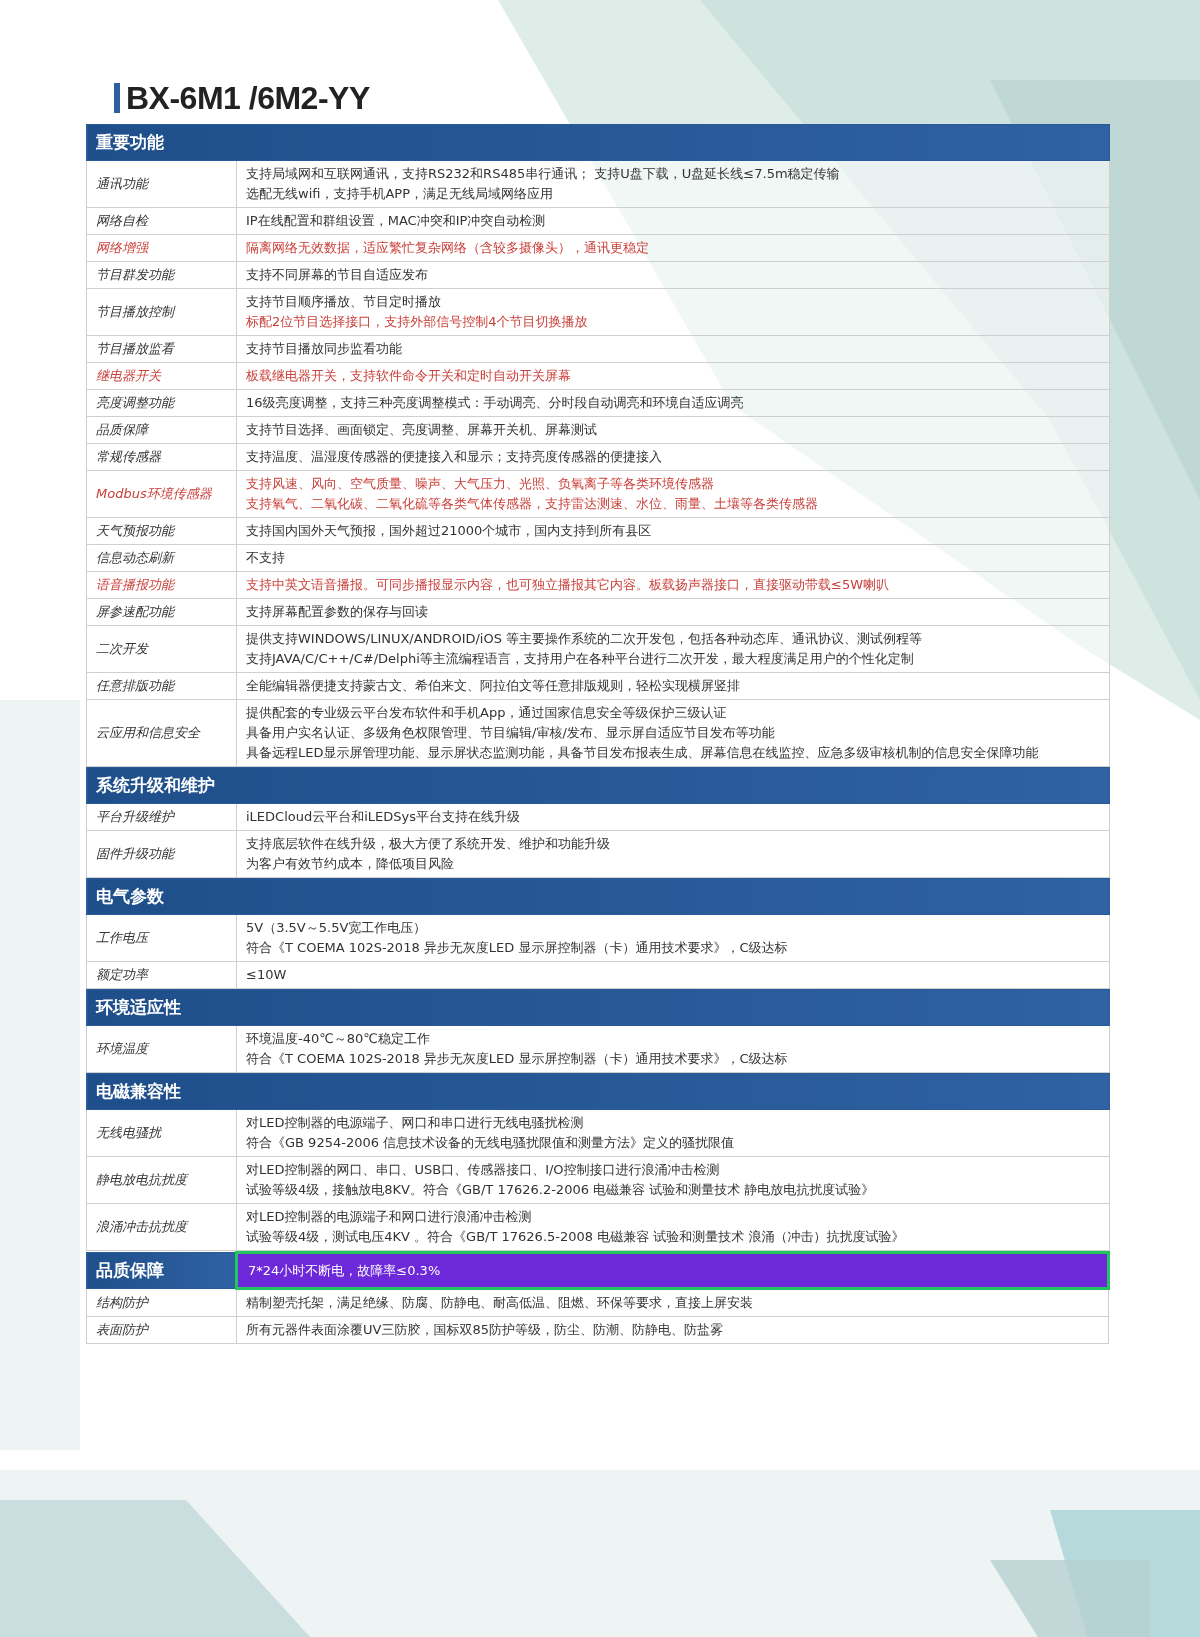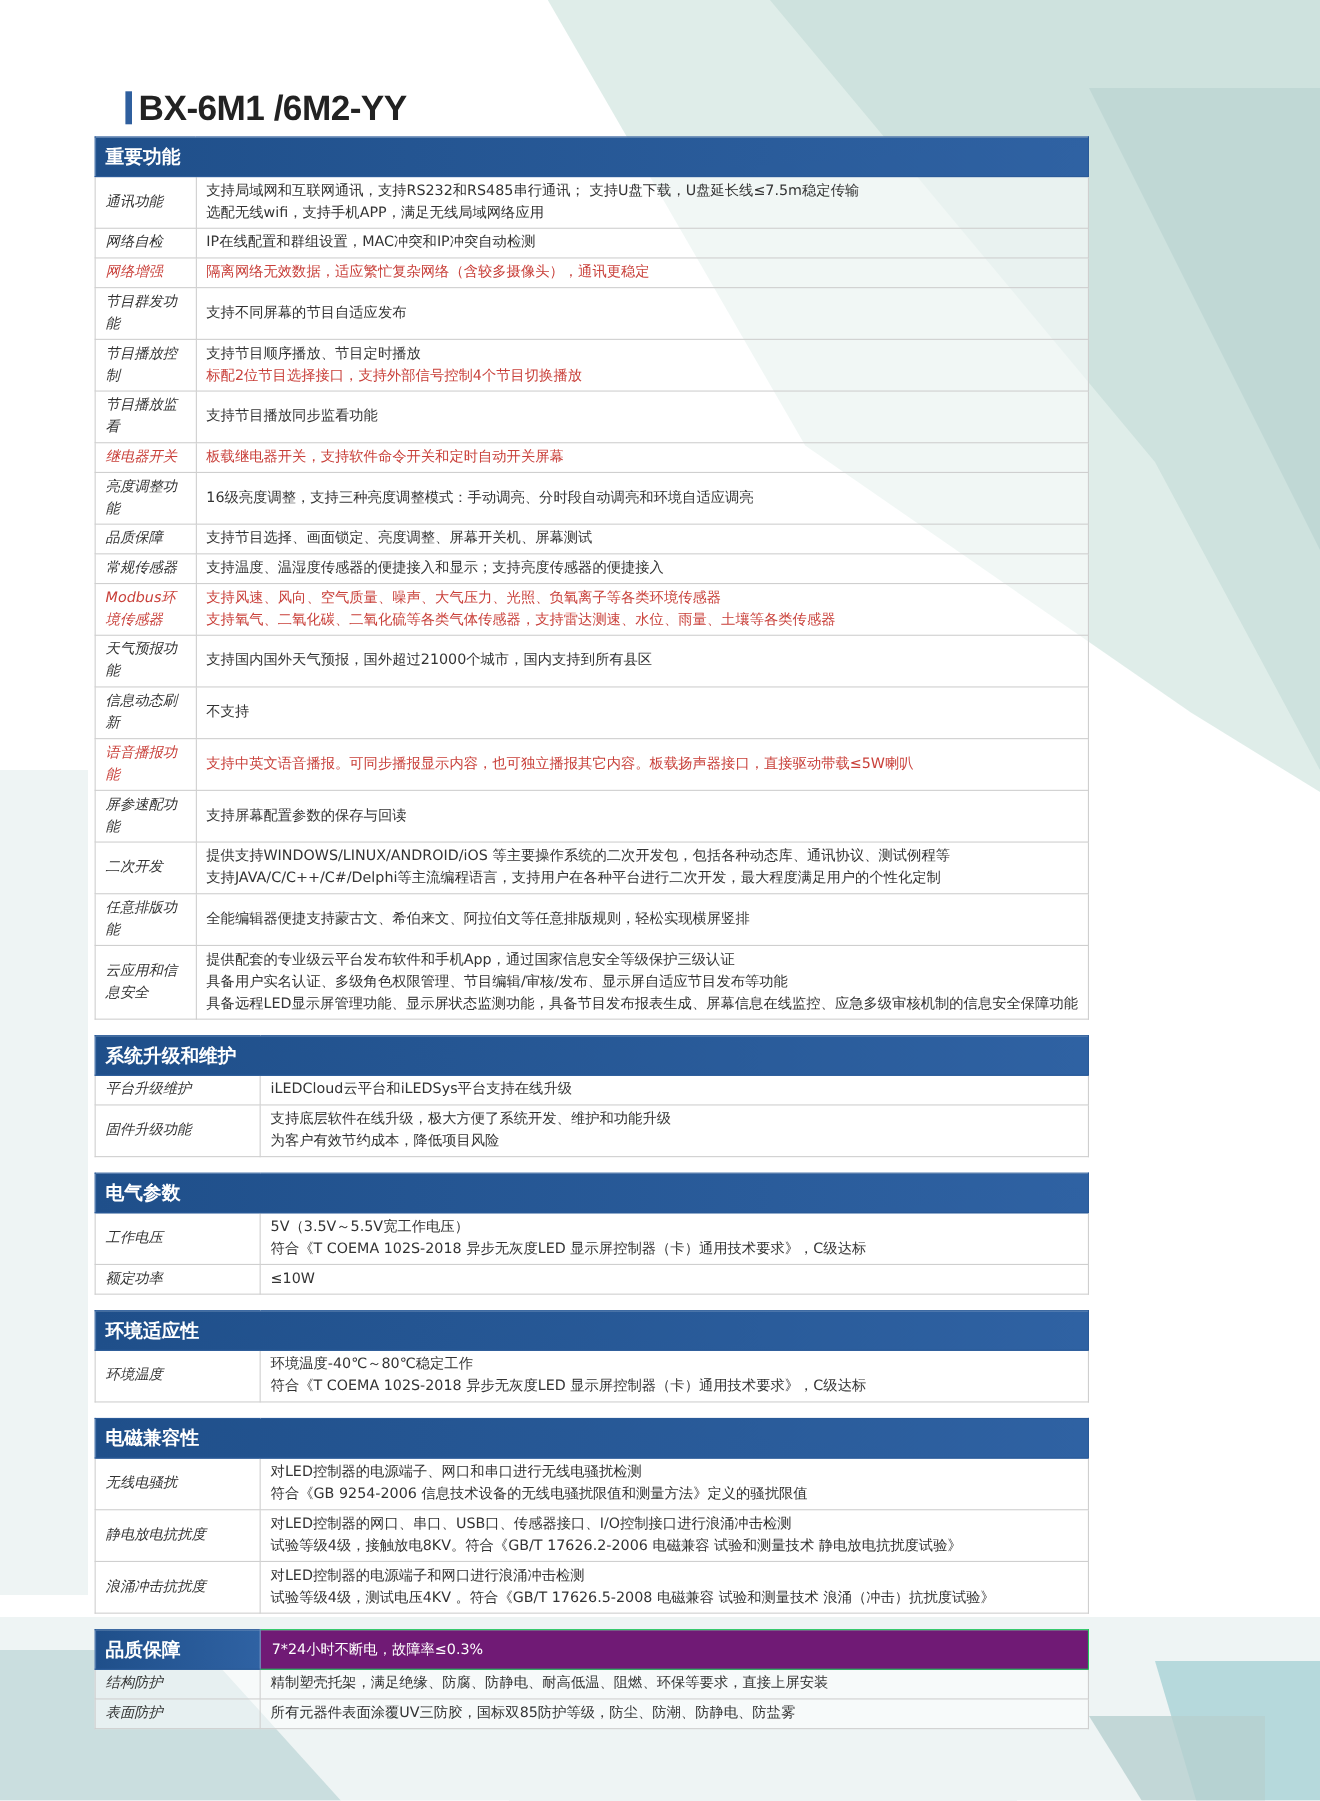--- a/index.html
+++ b/index.html
@@ -22,32 +22,32 @@
   .bg .s8 { left: 0; top: 700px; width: 80px; height: 750px; background: #eef4f4; }
 
   .page { position: relative; z-index: 1; padding: 78px 0 0 86px; width: 1200px; }
   .title {
     display: flex; align-items: center; height: 40px; margin-bottom: 6px; padding-left: 28px;
   }
   .title .bar { width: 6px; height: 30px; background: #2f5f9e; margin-right: 6px; }
   .title h1 { font-family: "Liberation Sans", sans-serif; font-size: 32px; font-weight: bold; color: #222; letter-spacing: -0.5px; }
 
   table.spec {
-    width: 904px; border-collapse: collapse; margin-bottom: 14px;
+    width: 1024px; border-collapse: collapse; 
     background: rgba(255,255,255,0.55);
   }
   table.spec th.section {
     background: linear-gradient(90deg, #1f4f8a 0%, #2f62a3 100%);
     color: #ffffff; text-align: left; font-size: 17px; font-weight: bold;
     height: 36px; padding: 0 9px; border: 1px solid #2a5a98;
   }
   table.spec th.section.split { width: 150px; border-right: 1px solid #6f8fbd; }
   table.spec th.section-value {
-    background: #701a75; color: #ffffff; font-weight: normal; font-size: 13px;
-    text-align: left; padding: 0 10px; border: 1px solid #22c55e;
+    background: #6d28d9; color: #ffffff; font-weight: normal; font-size: 13px;
+    text-align: left; padding: 0 10px; border: 3px solid #22c55e;
   }
   table.spec td {
     border: 1px solid #cfcfcf; font-size: 13px; line-height: 20px;
     padding: 3px 9px; vertical-align: middle;
   }
   table.spec td.label { width: 150px; color: #333; font-style: italic; }
   table.spec td.value { color: #333; }
   .red { color: #c9403a !important; }
   .line { display: block; white-space: nowrap; }
 </style>

